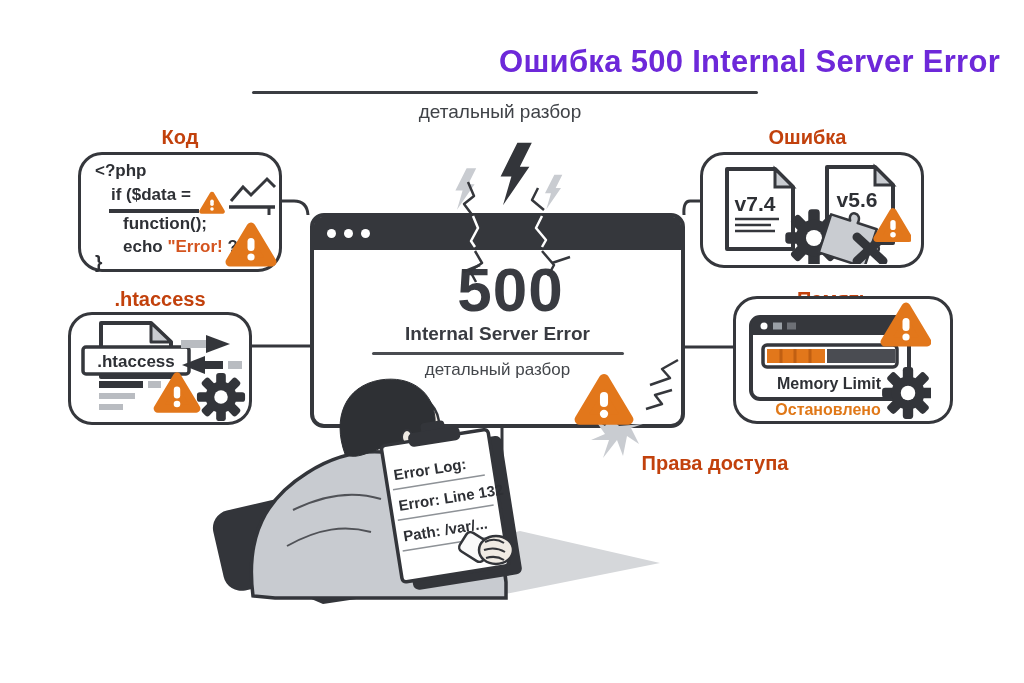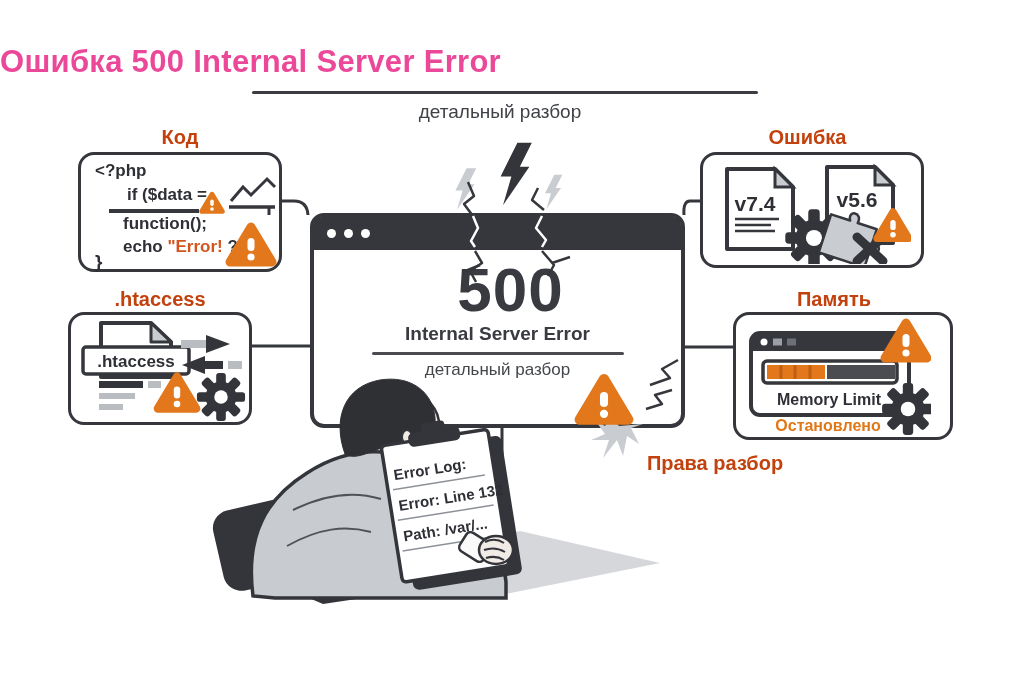--- a/index.html
+++ b/index.html
@@ -1,22 +1,22 @@
 <!DOCTYPE html>
 <html><head>
 <meta charset="utf-8">
 <style>
   html,body{margin:0;padding:0;background:#fff;}
   #stage{position:relative;width:1024px;height:683px;background:#fff;overflow:hidden;
          font-family:"Liberation Sans",sans-serif;color:#2e3035;}
   .abs{position:absolute;}
-  .title-main{left:0;top:44px;width:1000px;text-align:left;font-size:31px;font-weight:bold;color:#ec4899;letter-spacing:.3px;}
+  .title-main{left:0;top:44px;width:1000px;text-align:right;font-size:31px;font-weight:bold;color:#6d28d9;letter-spacing:.3px;}
   .title-rule{left:252px;top:91px;width:506px;height:3px;background:#3b3d42;border-radius:2px;}
   .title-sub{left:0;top:101px;width:1000px;text-align:center;font-size:19px;color:#3f4247;}
-  .panel{position:absolute;background:#fff;border:3.5px solid #35373c;border-radius:16px;box-sizing:border-box;}
+  .panel{position:absolute;background:#fff;border:3.5px solid #35373c;border-radius:24px;box-sizing:border-box;}
   .heading{position:absolute;font-size:20px;font-weight:bold;color:#c2410c;text-align:center;}
   .code-line{position:absolute;font-size:17px;font-weight:bold;color:#2e3035;white-space:pre;}
   .err{color:#d4541f;}
   .browser{left:310px;top:213px;width:375px;height:215px;border:4px solid #35373c;border-radius:14px;
            background:#fff;box-sizing:border-box;position:absolute;}
   .browser-bar{height:33px;background:#35373c;border-radius:8px 8px 0 0;display:flex;align-items:center;
                padding-left:13px;gap:8px;}
   .dot{width:9px;height:9px;border-radius:50%;background:#fff;}
   .b-code{margin-top:9px;text-align:center;font-size:62px;line-height:1;font-weight:bold;color:#393b41;letter-spacing:1px;padding-left:26px;}
   .b-title{text-align:center;font-size:19px;font-weight:bold;color:#393b41;margin-top:2px;}
@@ -115,21 +115,21 @@
   <svg class="abs" style="left:583px;top:418px" width="72" height="48">
     <polygon points="12,2 22,16 8,22 26,22 20,40 34,22 40,38 44,18 56,26 48,10 60,6 36,8 28,0 22,8" fill="#c9ccd1"></polygon>
   </svg>
   <svg class="abs" style="left:574px;top:372px" width="60" height="56">
     <use href="#sym-warn" width="60" height="56" fill="#e2771b" stroke="#e2771b"></use>
   </svg>
 
   <div class="abs heading" style="left:78px;top:126px;width:204px">Код</div>
   <div class="panel" style="left:78px;top:152px;width:204px;height:120px">
     <div class="code-line" style="left:14px;top:6px">&lt;?php</div>
-    <div class="code-line" style="left:46px;top:30px">if ($data =</div>
+    <div class="code-line" style="left:30px;top:30px">if ($data =</div>
     <div class="abs" style="left:28px;top:54px;width:90px;height:4px;background:#35373c"></div>
     <svg class="abs" style="left:118px;top:36px" width="26" height="24">
       <use href="#sym-warn" width="26" height="24" fill="#e2771b" stroke="#e2771b"></use>
     </svg>
     <svg class="abs" style="left:148px;top:20px" width="50" height="42">
       <polyline points="2,26 14,12 22,20 38,4 46,12" fill="none" stroke="#35373c" stroke-width="3"></polyline>
       <line x1="0" y1="32" x2="46" y2="32" stroke="#35373c" stroke-width="3.5"></line>
       <line x1="40" y1="32" x2="40" y2="40" stroke="#35373c" stroke-width="3"></line>
     </svg>
     <div class="code-line" style="left:42px;top:59px">function();</div>
@@ -189,21 +189,21 @@
       </g>
       <g stroke="#33353a" stroke-width="9" stroke-linecap="round">
         <line x1="154" y1="82" x2="180" y2="106"></line>
         <line x1="180" y1="82" x2="154" y2="106"></line>
       </g>
       <use href="#sym-warn" x="170" y="52" width="40" height="37" fill="#e2771b" stroke="#e2771b"></use>
     </svg>
   </div>
 
   <div class="abs heading" style="left:733px;top:288px;width:202px">Память</div>
-  <div class="panel" style="left:733px;top:312px;width:220px;height:128px">
+  <div class="panel" style="left:733px;top:296px;width:220px;height:128px">
     <svg class="abs" style="left:0;top:0" width="195" height="121" viewBox="0 0 195 121">
       <g>
         <rect x="15" y="18" width="158" height="82" rx="9" fill="#fff" stroke="#35373c" stroke-width="4"></rect>
         <path d="M15,27 Q15,18 24,18 H164 Q173,18 173,27 V36 H15 Z" fill="#35373c"></path>
         <circle cx="28" cy="27" r="3.5" fill="#fff"></circle>
         <rect x="37" y="23.5" width="9" height="7" fill="#9aa0a6"></rect>
         <rect x="51" y="23.5" width="9" height="7" fill="#6d7076"></rect>
       </g>
       <g>
         <rect x="27" y="46" width="134" height="22" rx="4" fill="#fff" stroke="#35373c" stroke-width="3.5"></rect>
@@ -215,21 +215,21 @@
         </g>
         <rect x="91" y="50" width="68" height="14" fill="#4a4c52"></rect>
       </g>
       <text x="93" y="90" text-anchor="middle" font-size="16" font-weight="bold" fill="#2e3035">Memory Limit</text>
       <use href="#sym-warn" x="144" y="2" width="52" height="48" fill="#e2771b" stroke="#e2771b"></use>
       <use href="#sym-gear" x="144" y="66" width="56" height="56" fill="#33353a"></use>
       <text x="92" y="116" text-anchor="middle" font-size="16" font-weight="bold" fill="#e07818">Остановлено</text>
     </svg>
   </div>
 
-  <div class="abs heading" style="left:595px;top:452px;width:240px">Права разбор</div>
+  <div class="abs heading" style="left:595px;top:452px;width:240px">Права доступа</div>
 
   <svg class="abs" style="left:195px;top:358px" width="470" height="250" viewBox="0 0 470 250">
 
     <polygon points="205,200 325,173 465,205 300,238" fill="#d5d7da"></polygon>
 
     <g>
       <rect x="22" y="142" width="120" height="82" rx="18" transform="rotate(-13 82 183)" fill="#33353a"></rect>
       <path d="M34,150 Q85,128 136,140" fill="none" stroke="#fff" stroke-width="3"></path>
       <polygon points="58,216 150,200 235,230 128,246" fill="#33353a"></polygon>
     </g>

